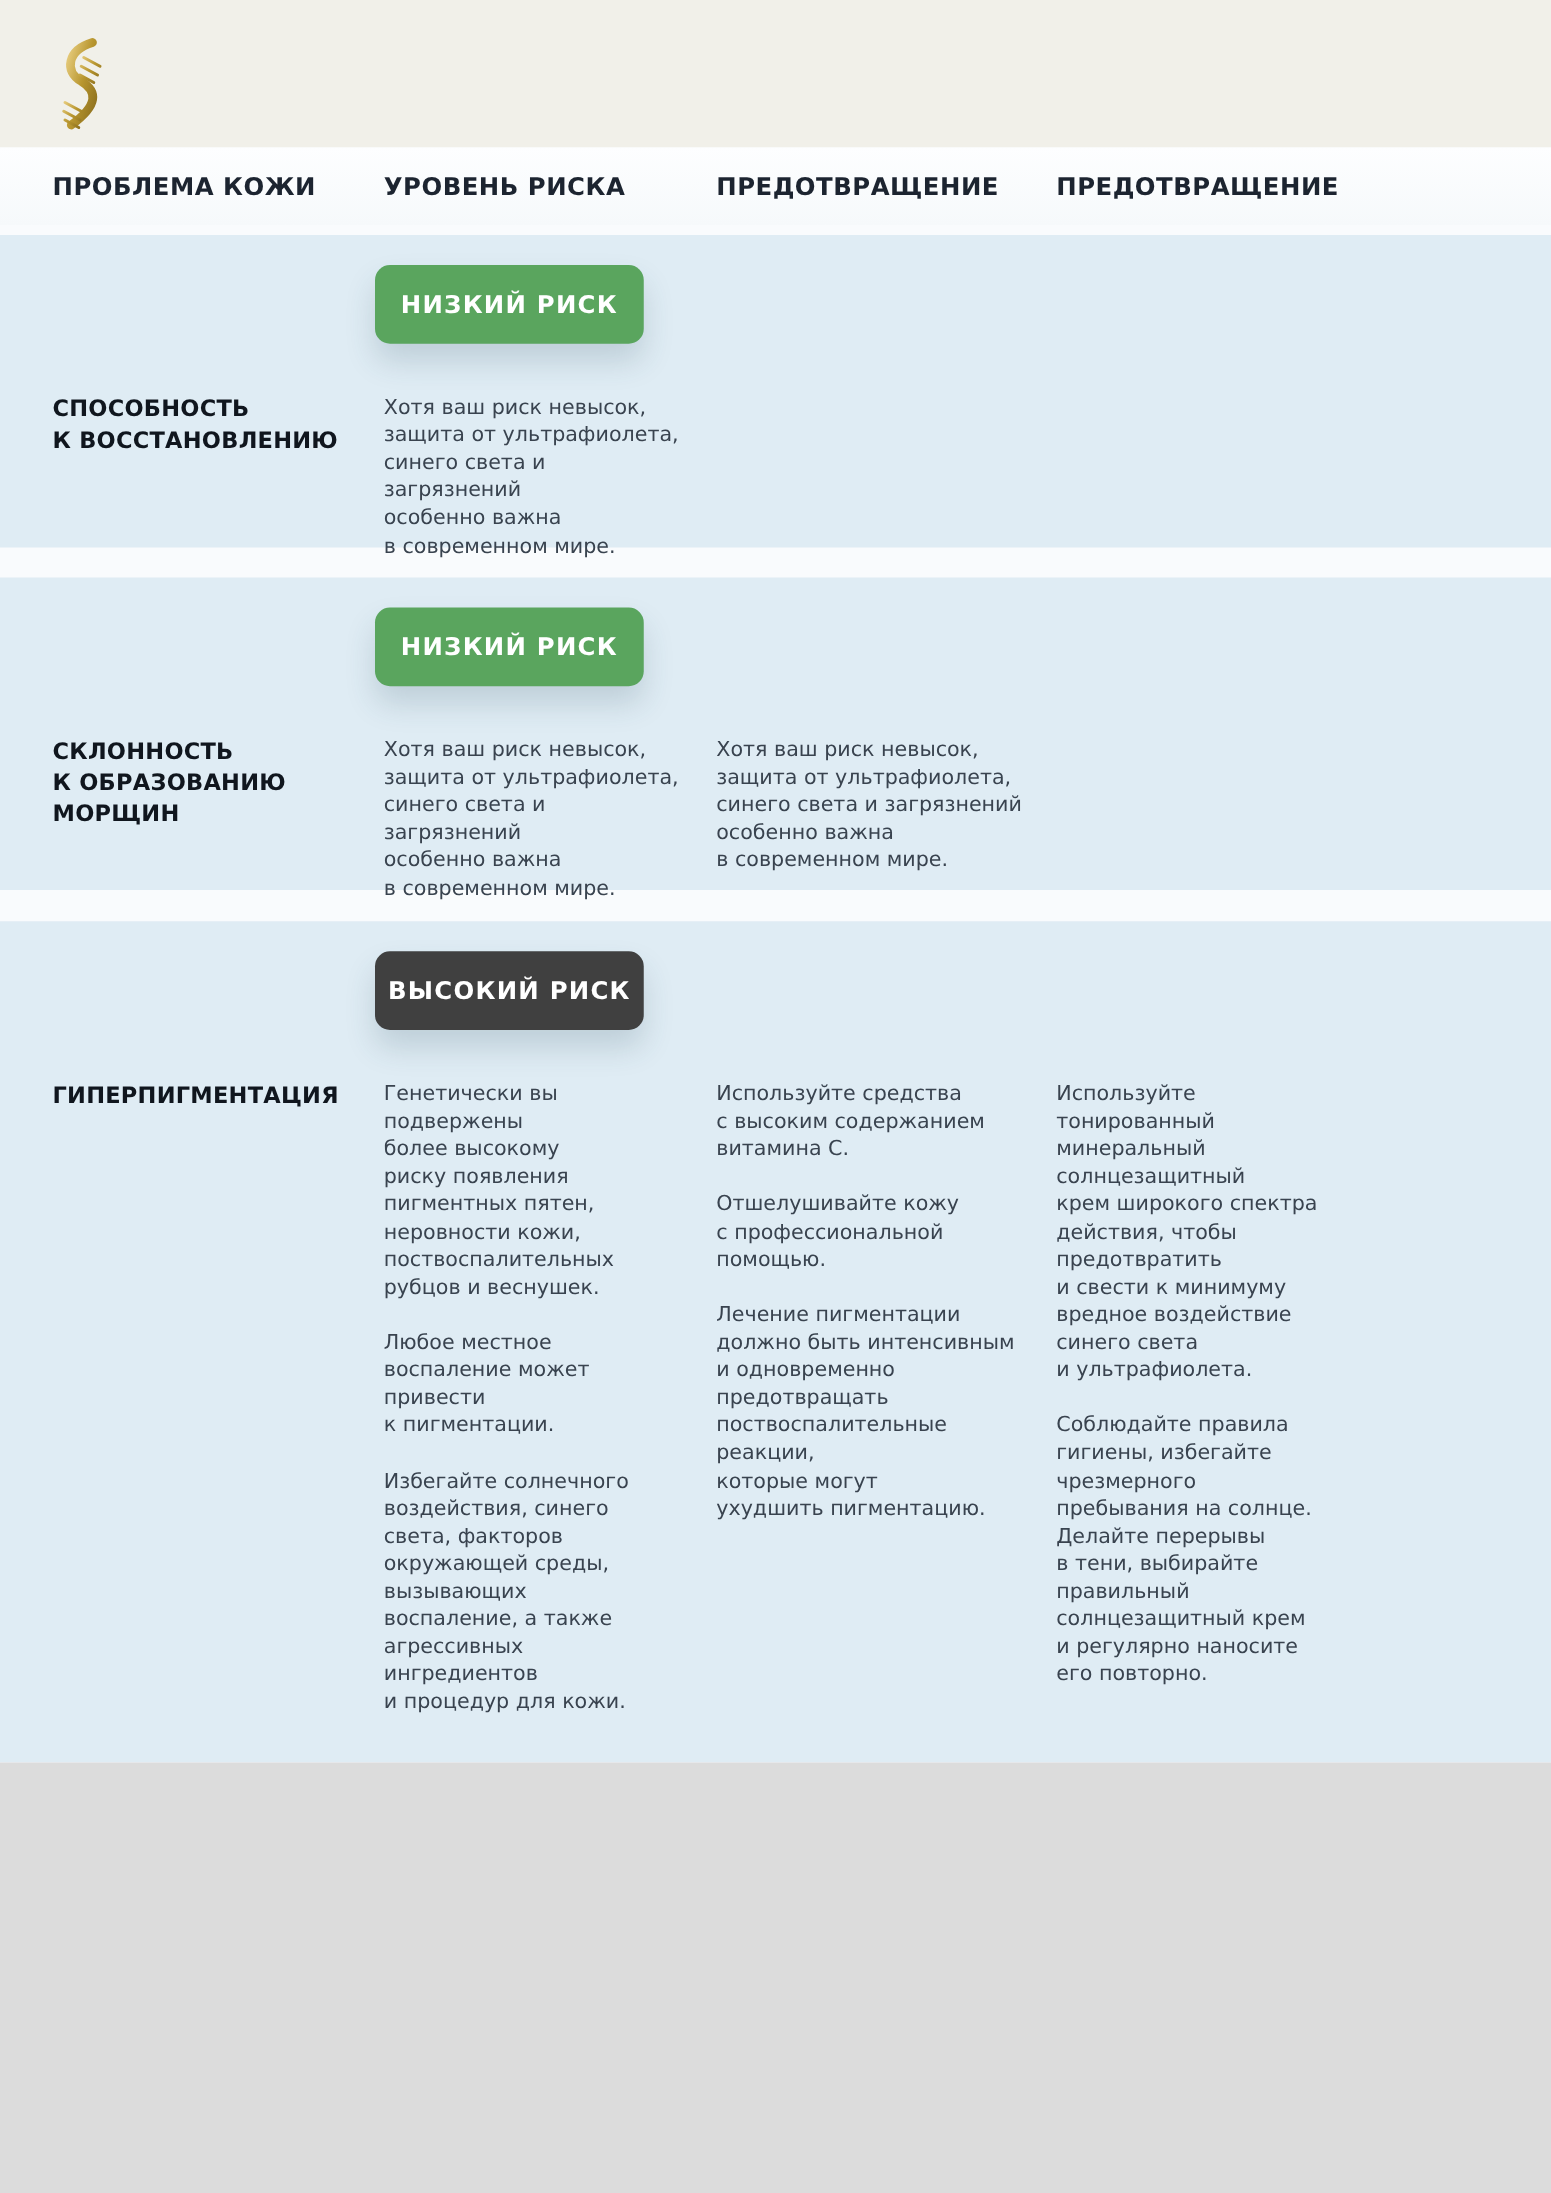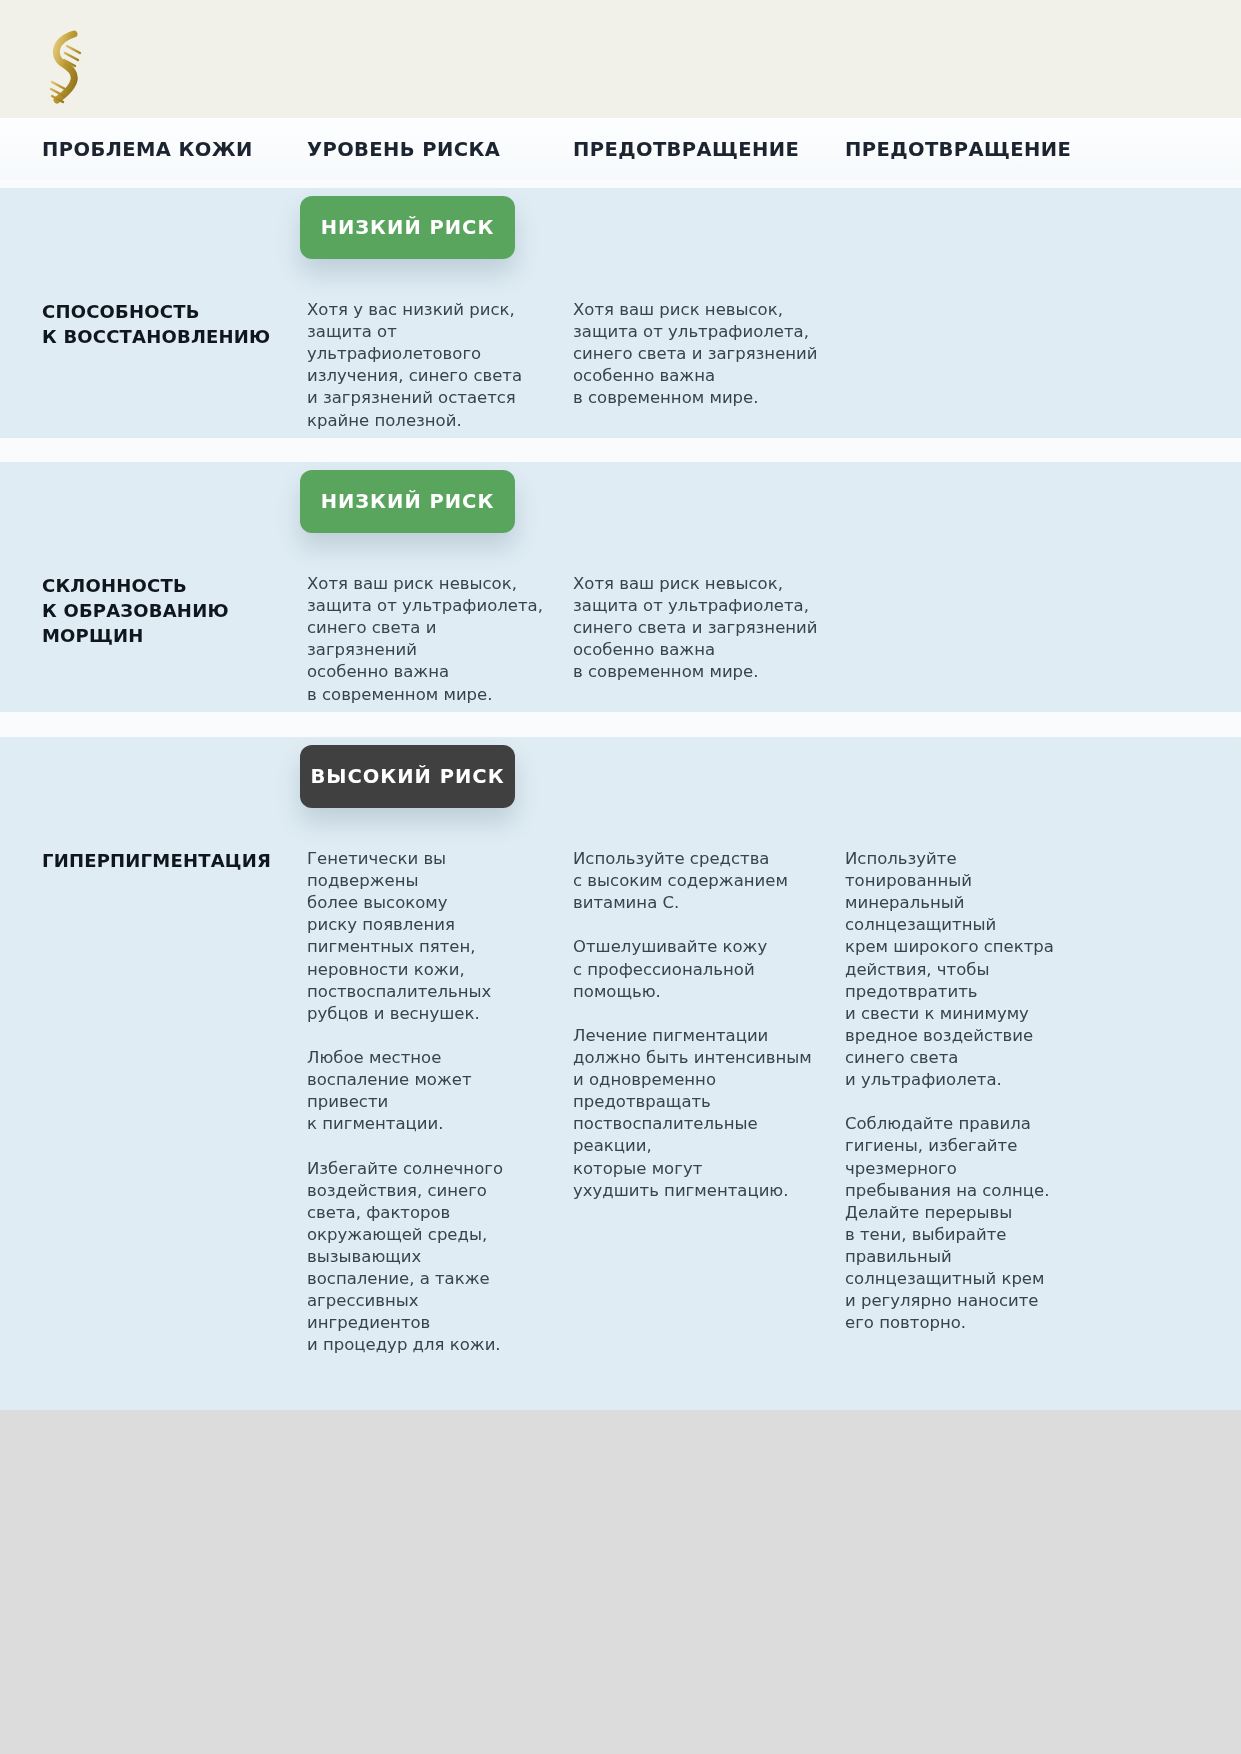--- a/index.html
+++ b/index.html
@@ -32,21 +32,21 @@
     background: linear-gradient(180deg, #fdfeff 0%, #f6f9fb 100%);
     font-weight: bold;
     font-size: 19.5px;
     letter-spacing: 0.4px;
     color: #1c2430;
     white-space: nowrap;
   }
   .header-row + .section { margin-top: 8px; }
   .section {
     background: #dfecf4;
-    padding: 8px 36px 0 42px;
+    padding: 24px 36px 0 42px;
   }
   .section.s1, .section.s2 { height: 250px; margin-bottom: 24px; }
   .section.s2 { margin-bottom: 25px; }
   .section.s3 { height: 918px; }
   .badge-row { padding-left: 258px; }
   .badge {
     width: 215px;
     height: 63px;
     border-radius: 12px;
     display: flex;
@@ -124,25 +124,20 @@
       <div>ПРЕДОТВРАЩЕНИЕ</div>
     </div>
 
     <div class="section s1">
       <div class="badge-row">
         <div class="badge" style="background: rgb(90, 165, 94);">НИЗКИЙ РИСК</div>
       </div>
       <div class="content">
         <div class="problem-title">СПОСОБНОСТЬ
 К ВОССТАНОВЛЕНИЮ</div>
-        <div class="cell">Хотя у вас низкий риск,
-защита от ультрафиолетового
-излучения, синего света
-и загрязнений остается
-крайне полезной.</div>
         <div class="cell">Хотя ваш риск невысок,
 защита от ультрафиолета,
 синего света и загрязнений
 особенно важна
 в современном мире.</div>
         <div class="cell"></div>
       </div>
     </div>
 
     <div class="section s2">

